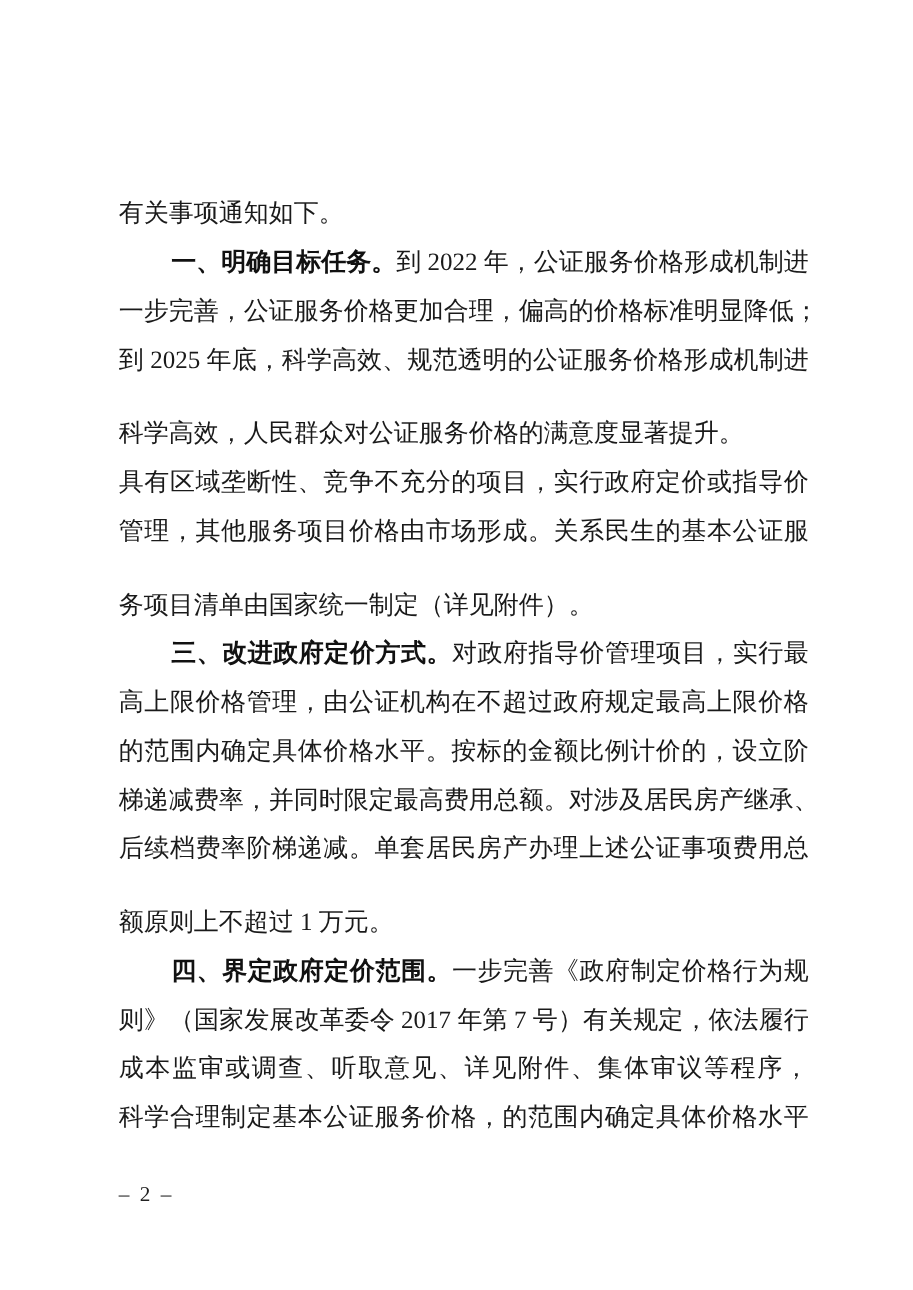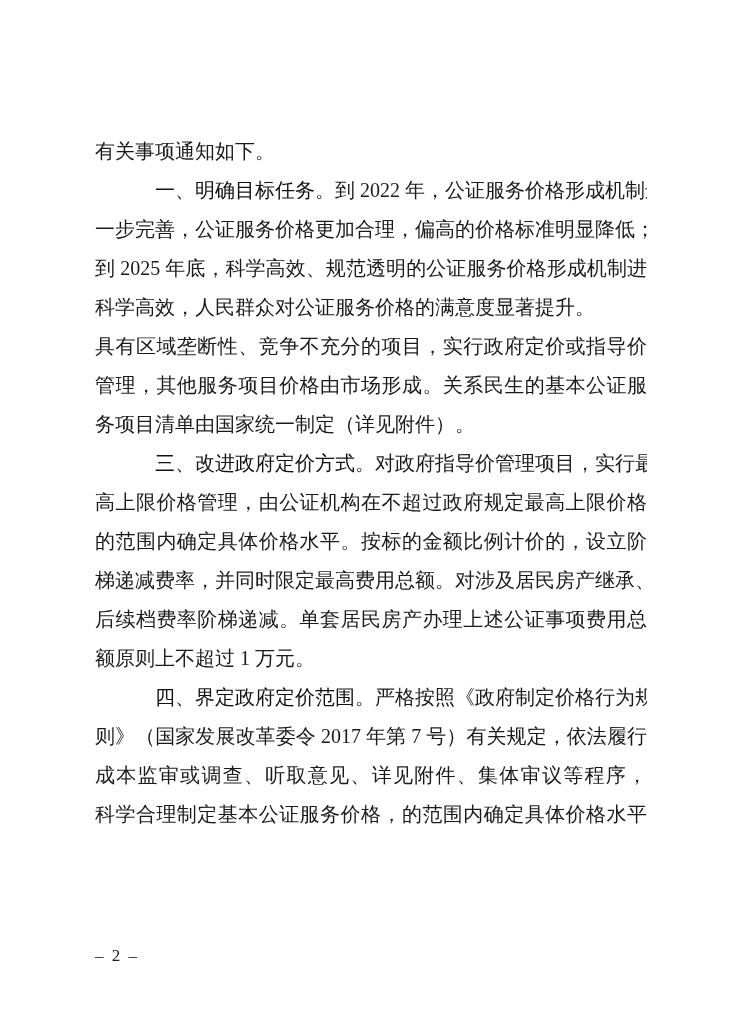--- a/index.html
+++ b/index.html
@@ -30,25 +30,25 @@
     text-align-last: justify;
     overflow: hidden;
     white-space: nowrap;
   }
   .ln.ind {
     padding-left: 42px;
   }
   .ln.end {
     text-align: center;
     text-align-last: left;
+    margin-top: 20px;
   }
   .hd {
-    font-weight: 400;
+    font-weight: 700;
     color: #111111;
-    margin-left: 18px;
   }
   .footer {
     position: absolute;
     left: 95px;
     top: 944px;
     height: 24px;
     line-height: 24px;
     font-size: 17px;
     letter-spacing: 2px;
     color: #222222;
@@ -66,19 +66,19 @@
     <div class="ln end"><span>科学高效，人民群众对公证服务价格的满意度显著提升。</span></div>
     <div class="ln"><span>具有区域垄断性、竞争不充分的项目，实行政府定价或指导价</span></div>
     <div class="ln"><span>管理，其他服务项目价格由市场形成。关系民生的基本公证服</span></div>
     <div class="ln end"><span>务项目清单由国家统一制定（详见附件）。</span></div>
     <div class="ln ind"><span class="hd">三、改进政府定价方式。</span><span>对政府指导价管理项目，实行最</span></div>
     <div class="ln"><span>高上限价格管理，由公证机构在不超过政府规定最高上限价格</span></div>
     <div class="ln"><span>的范围内确定具体价格水平。按标的金额比例计价的，设立阶</span></div>
     <div class="ln"><span>梯递减费率，并同时限定最高费用总额。对涉及居民房产继承、</span></div>
     <div class="ln"><span>后续档费率阶梯递减。单套居民房产办理上述公证事项费用总</span></div>
     <div class="ln end"><span>额原则上不超过 1 万元。</span></div>
-    <div class="ln ind"><span class="hd">四、界定政府定价范围。</span><span>严格按照《政府制定价格行为规</span></div>
+    <div class="ln ind"><span class="hd">四、界定政府定价范围。</span><span>一步完善《政府制定价格行为规</span></div>
     <div class="ln"><span>则》（国家发展改革委令 2017 年第 7 号）有关规定，依法履行</span></div>
     <div class="ln"><span>成本监审或调查、听取意见、详见附件、集体审议等程序，</span></div>
     <div class="ln"><span>科学合理制定基本公证服务价格，的范围内确定具体价格水平</span></div>
   </div>
   <div class="footer">– 2 –</div>
 </div>
 
 </body></html>

